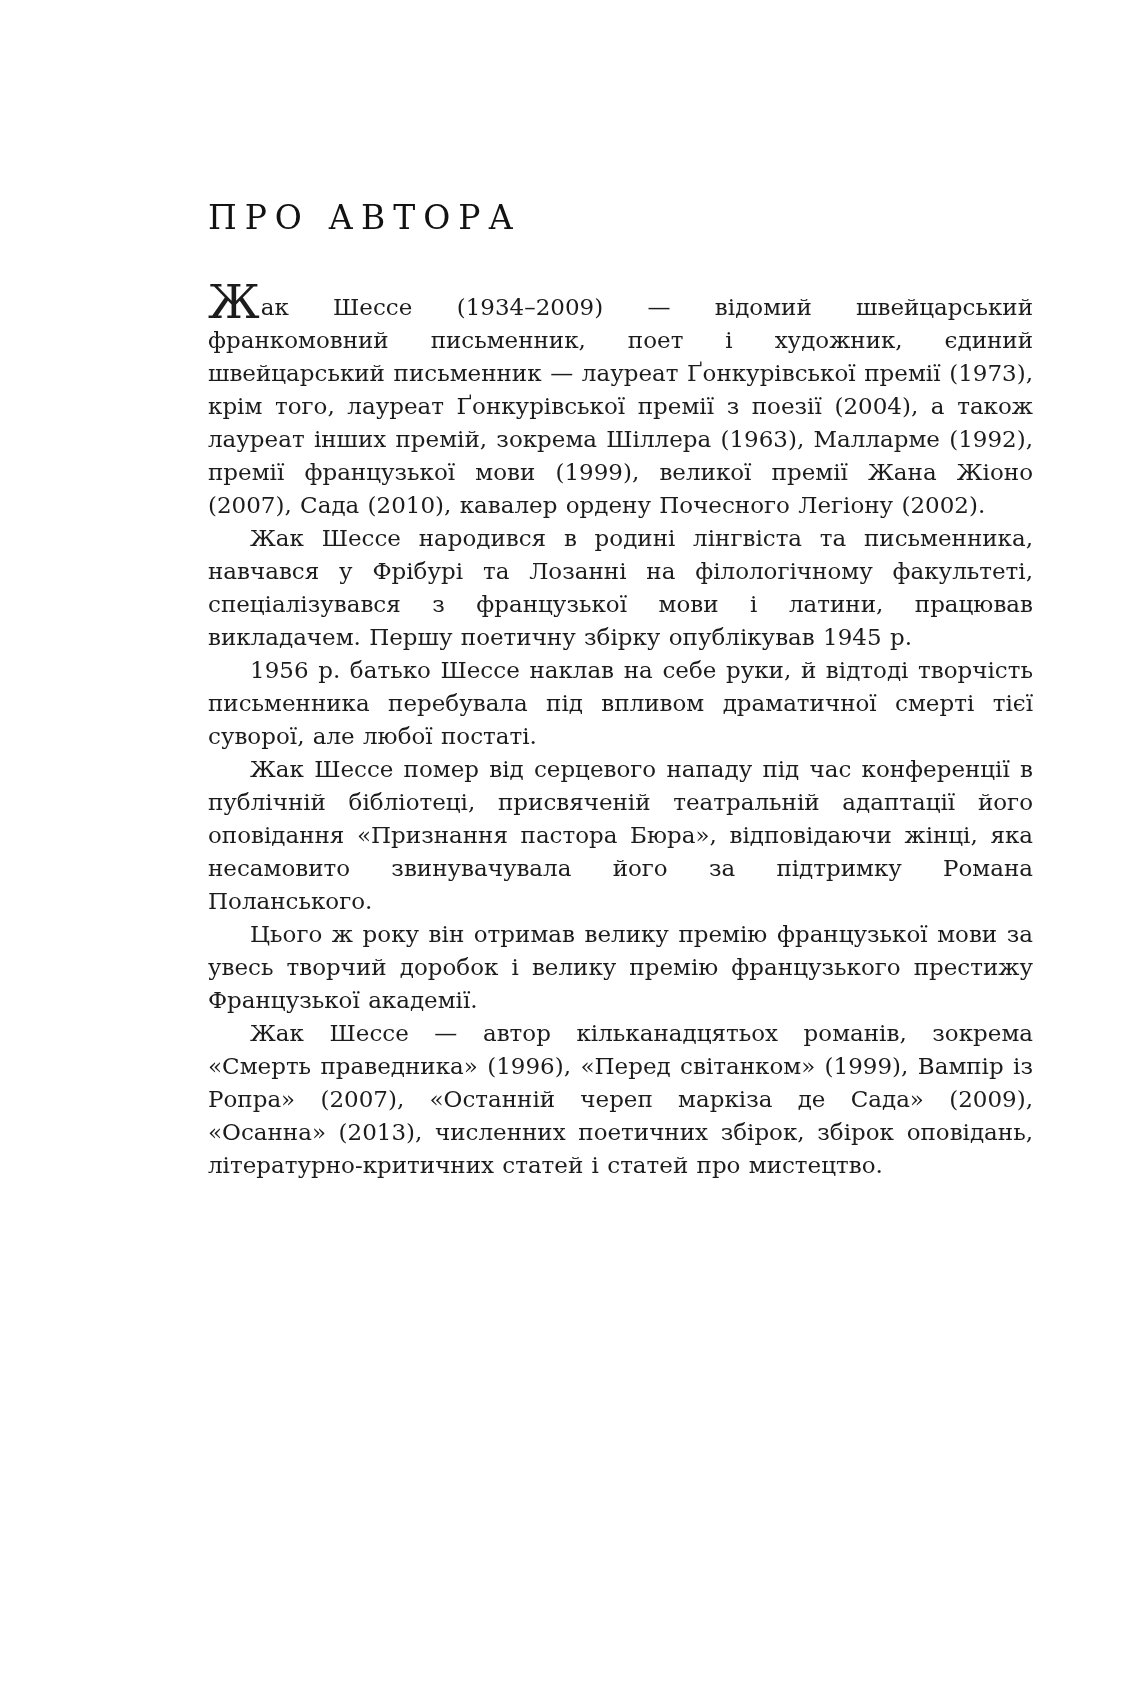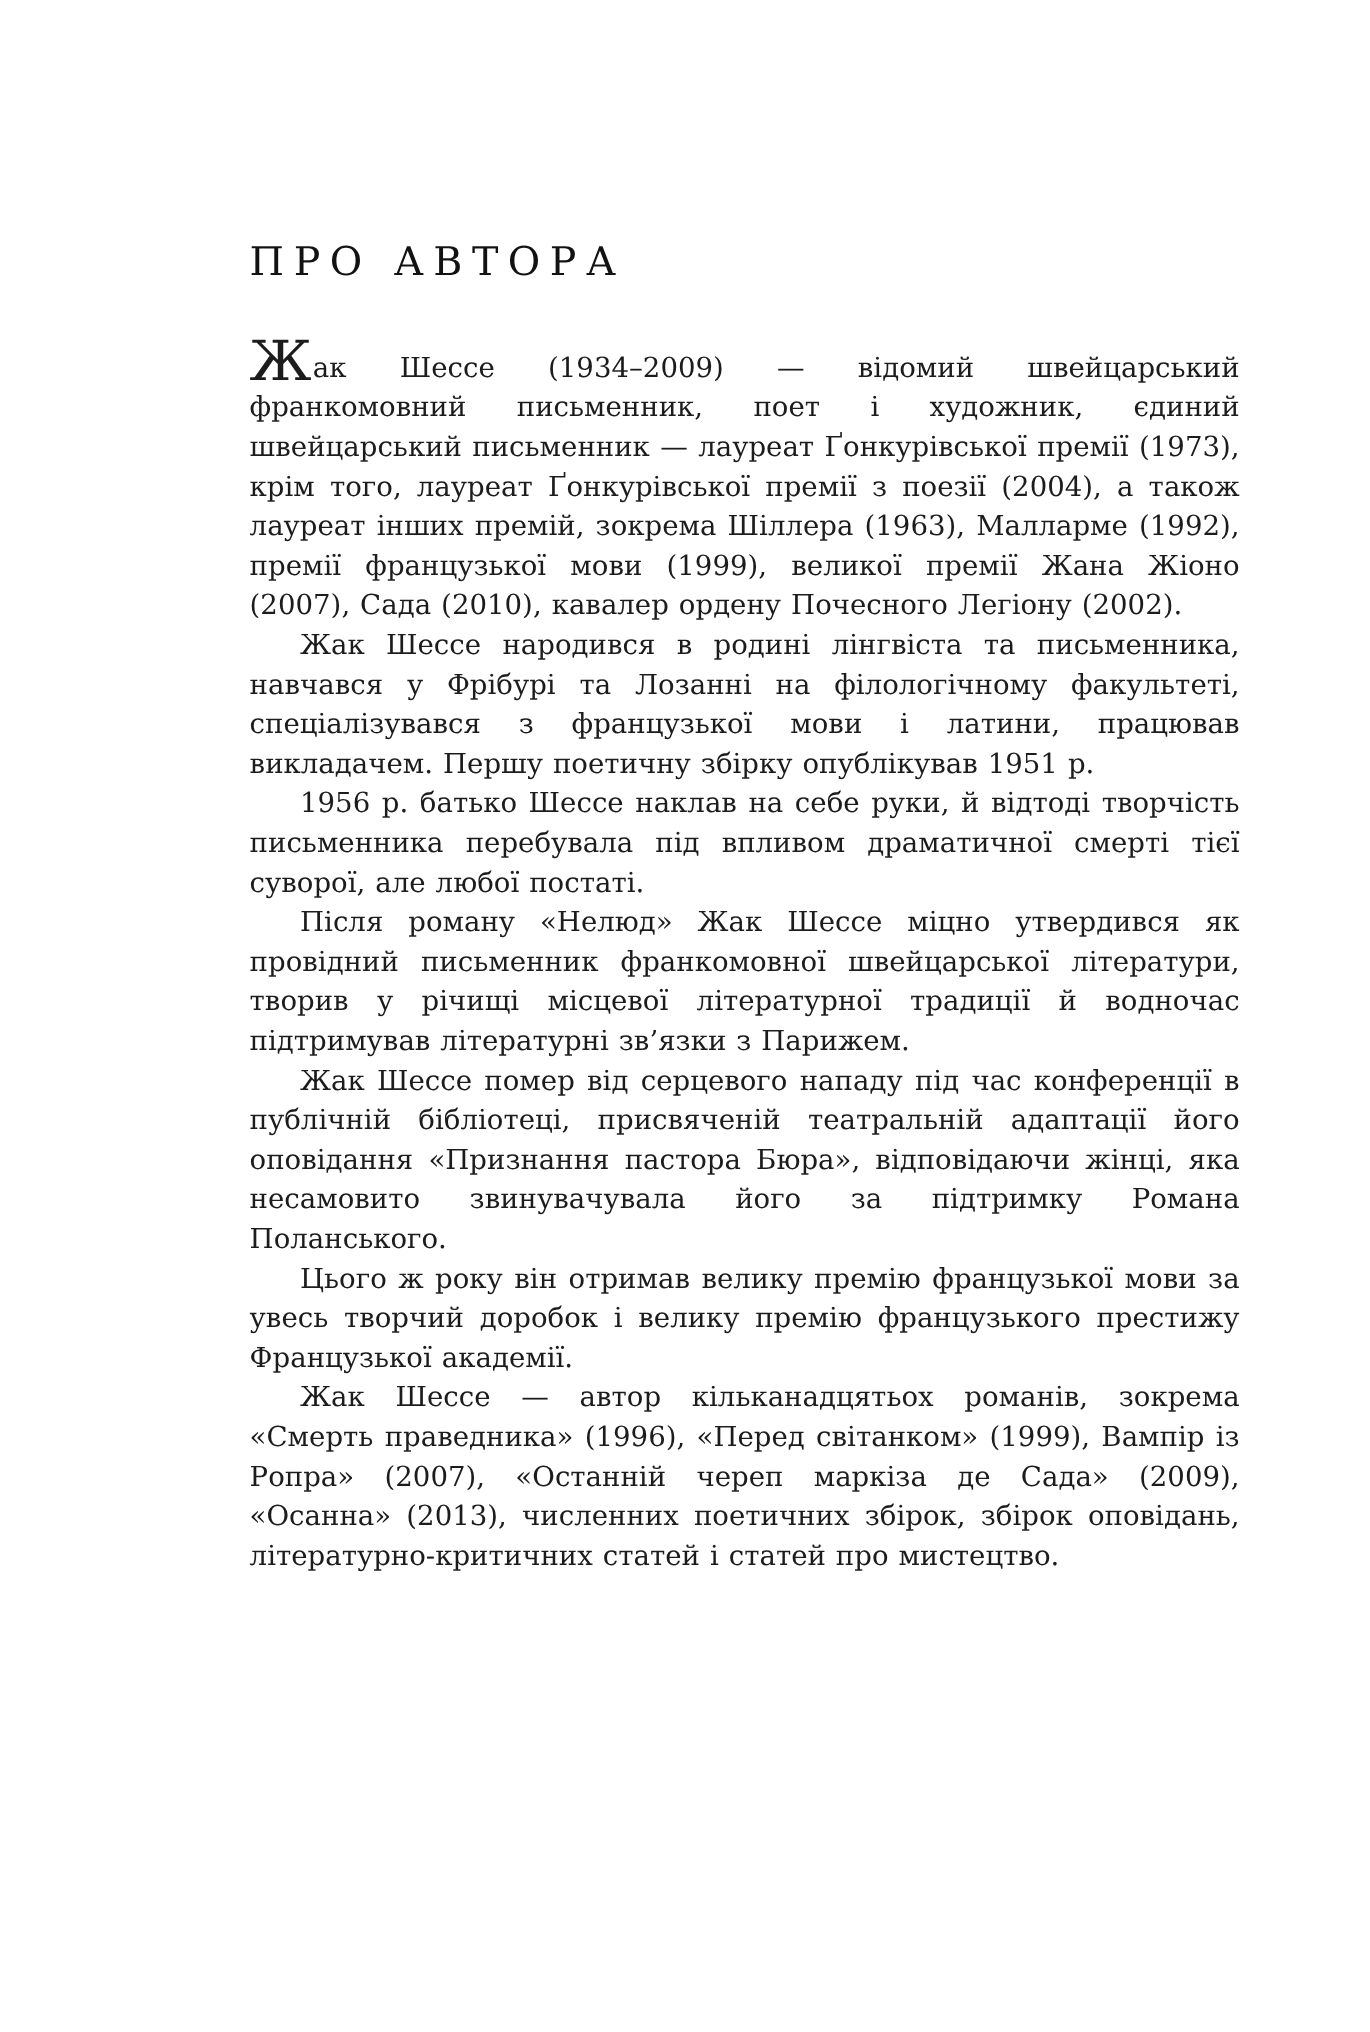--- a/index.html
+++ b/index.html
@@ -47,25 +47,24 @@
   </style>
 </head>
 <body>
 
 <div class="page">
   <h1 class="title">ПРО АВТОРА</h1>
 
   <div class="body-text">
     <p class="first"><span class="initial">Ж</span><span>ак Шессе (1934–2009) — відомий швейцарський франкомовний письменник, поет і художник, єдиний швейцарський письменник — лауреат Ґонкурівської премії (1973), крім того, лауреат Ґонкурівської премії з поезії (2004), а також лауреат інших премій, зокрема Шіллера (1963), Малларме (1992), премії французької мови (1999), великої премії Жана Жіоно (2007), Сада (2010), кавалер ордену Почесного Легіону (2002).</span></p>
 
-    <p>Жак Шессе народився в родині лінгвіста та письменника, навчався у Фрібурі та Лозанні на філологічному факультеті, спеціалізувався з французької мови і латини, працював викладачем. Першу поетичну збірку опублікував 1951 р.</p>
+    <p>Жак Шессе народився в родині лінгвіста та письменника, навчався у Фрібурі та Лозанні на філологічному факультеті, спеціалізувався з французької мови і латини, працював викладачем. Першу поетичну збірку опублікував 1945 р.</p>
 
     <p>1956 р. батько Шессе наклав на себе руки, й відтоді творчість письменника перебувала під впливом драматичної смерті тієї суворої, але любої постаті.</p>
 
-    <p>Після роману «Нелюд» Жак Шессе міцно утвердився як провідний письменник франкомовної швейцарської літератури, творив у річищі місцевої літературної традиції й водночас підтримував літературні зв’язки з Парижем.</p>
 
 
     <p>Жак Шессе помер від серцевого нападу під час конференції в публічній бібліотеці, присвяченій театральній адаптації його оповідання «Признання пастора Бюра», відповідаючи жінці, яка несамовито звинувачувала його за підтримку Романа Поланського.</p>
 
     <p>Цього ж року він отримав велику премію французької мови за увесь творчий доробок і велику премію французького престижу Французької академії.</p>
 
     <p>Жак Шессе — автор кільканадцятьох романів, зокрема «Смерть праведника» (1996), «Перед світанком» (1999), Вампір із Ропра» (2007), «Останній череп маркіза де Сада» (2009), «Осанна» (2013), численних поетичних збірок, збірок оповідань, літературно-критичних статей і статей про мистецтво.</p>
   </div>
 </div>
 

